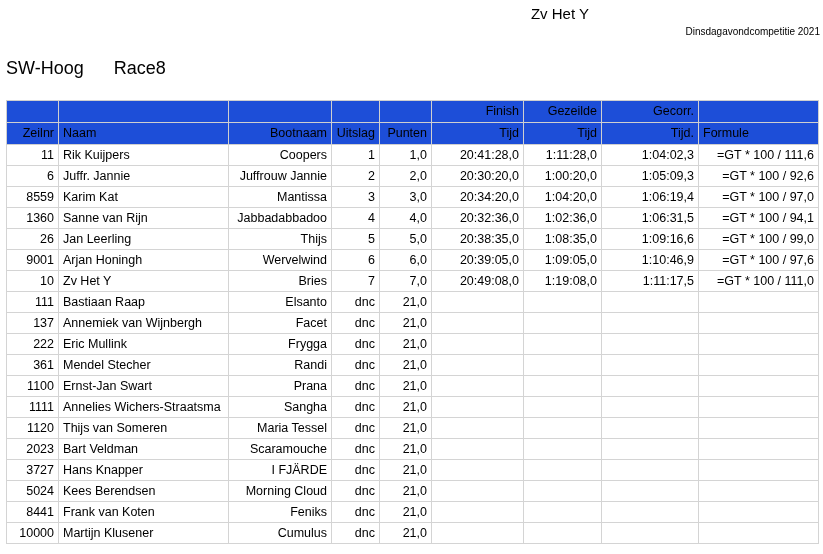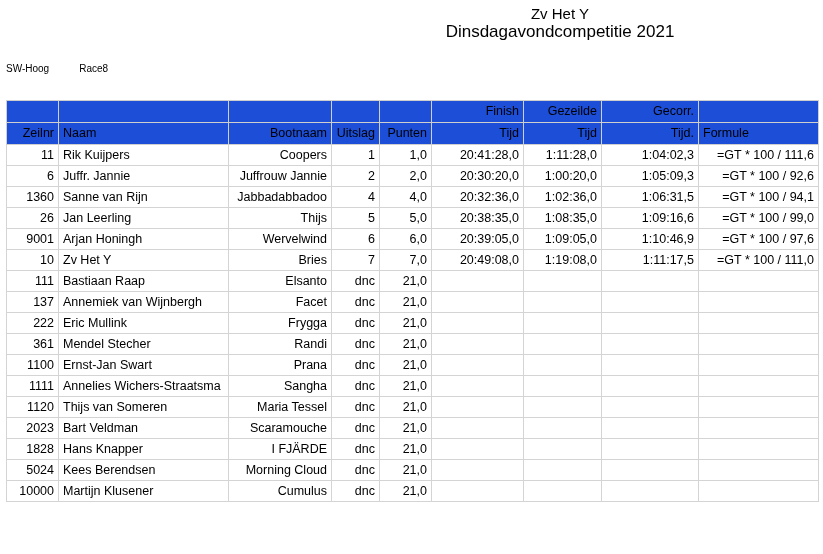--- a/index.html
+++ b/index.html
@@ -30,32 +30,33 @@
     margin-left: 300px;
     text-align: center;
   }
   .doc-title {
     font-size: 15px;
     line-height: 19px;
     color: #000;
     white-space: nowrap;
   }
   .doc-subtitle {
-    font-size: 17px;
+    font-size: 10px;
     line-height: 17px;
     color: #000;
     white-space: nowrap;
+    text-align: right;
   }
 
   
   .meta-block {
     position: absolute;
     left: 6px;
     top: 58px;
-    font-size: 10px;
+    font-size: 18px;
     color: #000;
   }
   .meta-line {
     line-height: 21px;
     white-space: nowrap;
   }
   .meta-gap-1 { display: inline-block; width: 30px; }
   .meta-gap-2 { display: inline-block; width: 26px; }
 
   
@@ -179,20 +180,31 @@
         <td class="ta-l">Juffr. Jannie</td>
         <td class="ta-r">Juffrouw Jannie</td>
         <td class="ta-r">2</td>
         <td class="ta-r">2,0</td>
         <td class="ta-r">20:30:20,0</td>
         <td class="ta-r">1:00:20,0</td>
         <td class="ta-r">1:05:09,3</td>
         <td class="ta-r">=GT * 100 / 92,6</td>
       </tr>
       <tr>
+        <td class="ta-r">8559</td>
+        <td class="ta-l">Karim Kat</td>
+        <td class="ta-r">Mantissa</td>
+        <td class="ta-r">3</td>
+        <td class="ta-r">3,0</td>
+        <td class="ta-r">20:34:20,0</td>
+        <td class="ta-r">1:04:20,0</td>
+        <td class="ta-r">1:06:19,4</td>
+        <td class="ta-r">=GT * 100 / 97,0</td>
+      </tr>
+      <tr>
         <td class="ta-r">1360</td>
         <td class="ta-l">Sanne van Rijn</td>
         <td class="ta-r">Jabbadabbadoo</td>
         <td class="ta-r">4</td>
         <td class="ta-r">4,0</td>
         <td class="ta-r">20:32:36,0</td>
         <td class="ta-r">1:02:36,0</td>
         <td class="ta-r">1:06:31,5</td>
         <td class="ta-r">=GT * 100 / 94,1</td>
       </tr>
@@ -311,21 +323,21 @@
         <td class="ta-l">Bart Veldman</td>
         <td class="ta-r">Scaramouche</td>
         <td class="ta-r">dnc</td>
         <td class="ta-r">21,0</td>
         <td class="ta-r"></td>
         <td class="ta-r"></td>
         <td class="ta-r"></td>
         <td class="ta-r"></td>
       </tr>
       <tr>
-        <td class="ta-r">1828</td>
+        <td class="ta-r">3727</td>
         <td class="ta-l">Hans Knapper</td>
         <td class="ta-r">I FJÄRDE</td>
         <td class="ta-r">dnc</td>
         <td class="ta-r">21,0</td>
         <td class="ta-r"></td>
         <td class="ta-r"></td>
         <td class="ta-r"></td>
         <td class="ta-r"></td>
       </tr>
       <tr>
@@ -333,20 +345,31 @@
         <td class="ta-l">Kees Berendsen</td>
         <td class="ta-r">Morning Cloud</td>
         <td class="ta-r">dnc</td>
         <td class="ta-r">21,0</td>
         <td class="ta-r"></td>
         <td class="ta-r"></td>
         <td class="ta-r"></td>
         <td class="ta-r"></td>
       </tr>
       <tr>
+        <td class="ta-r">8441</td>
+        <td class="ta-l">Frank van Koten</td>
+        <td class="ta-r">Feniks</td>
+        <td class="ta-r">dnc</td>
+        <td class="ta-r">21,0</td>
+        <td class="ta-r"></td>
+        <td class="ta-r"></td>
+        <td class="ta-r"></td>
+        <td class="ta-r"></td>
+      </tr>
+      <tr>
         <td class="ta-r">10000</td>
         <td class="ta-l">Martijn Klusener</td>
         <td class="ta-r">Cumulus</td>
         <td class="ta-r">dnc</td>
         <td class="ta-r">21,0</td>
         <td class="ta-r"></td>
         <td class="ta-r"></td>
         <td class="ta-r"></td>
         <td class="ta-r"></td>
       </tr>

